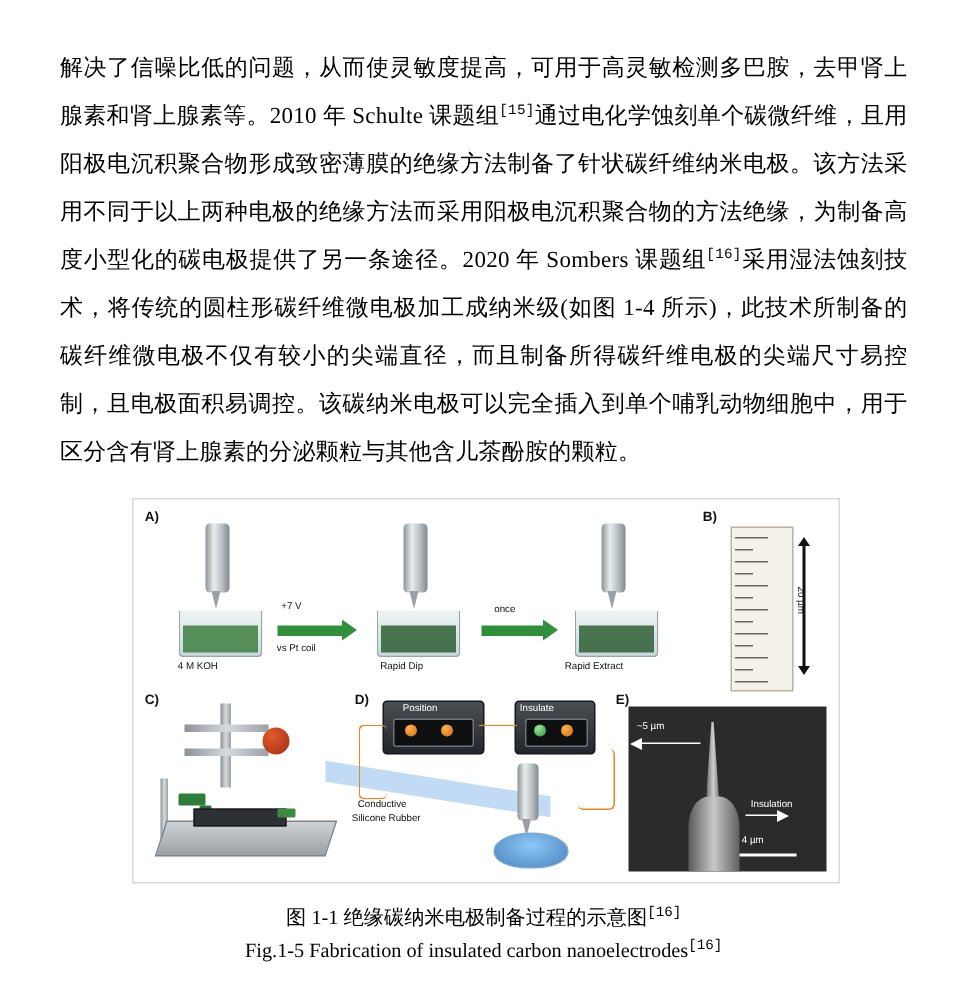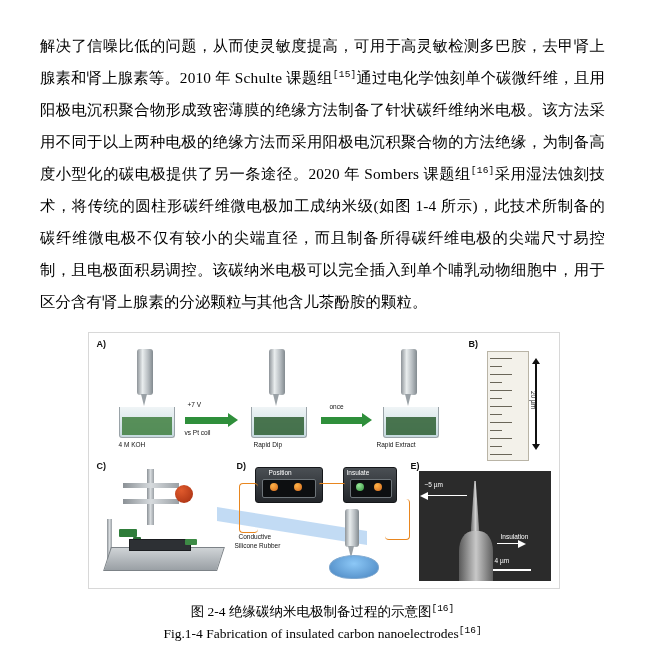--- a/index.html
+++ b/index.html
@@ -358,20 +358,20 @@
         <span class="tiny w" style="left:6px; top:10px;">~5 µm</span>
         <div class="sem-arrow" style="left:78px; top:72px; width:22px; transform:scaleX(-1);"></div>
         <span class="tiny w" style="left:82px; top:62px;">Insulation</span>
         <div class="scalebar" style="left:74px; top:98px; width:38px;"></div>
         <span class="tiny w" style="left:76px; top:86px;">4 µm</span>
       </div>
 
     </div>
 
     <div class="caption">
-      <span>图 2-4 绝缘碳纳米电极制备过程的示意图</span><sup>[16]</sup>
+      <span>图 1-1 绝缘碳纳米电极制备过程的示意图</span><sup>[16]</sup>
     </div>
     <div class="caption-en">
-      <span>Fig.1-4 Fabrication of insulated carbon nanoelectrodes</span><sup>[16]</sup>
+      <span>Fig.1-5 Fabrication of insulated carbon nanoelectrodes</span><sup>[16]</sup>
     </div>
   </div>
 
 </div>
 
 </body></html>

